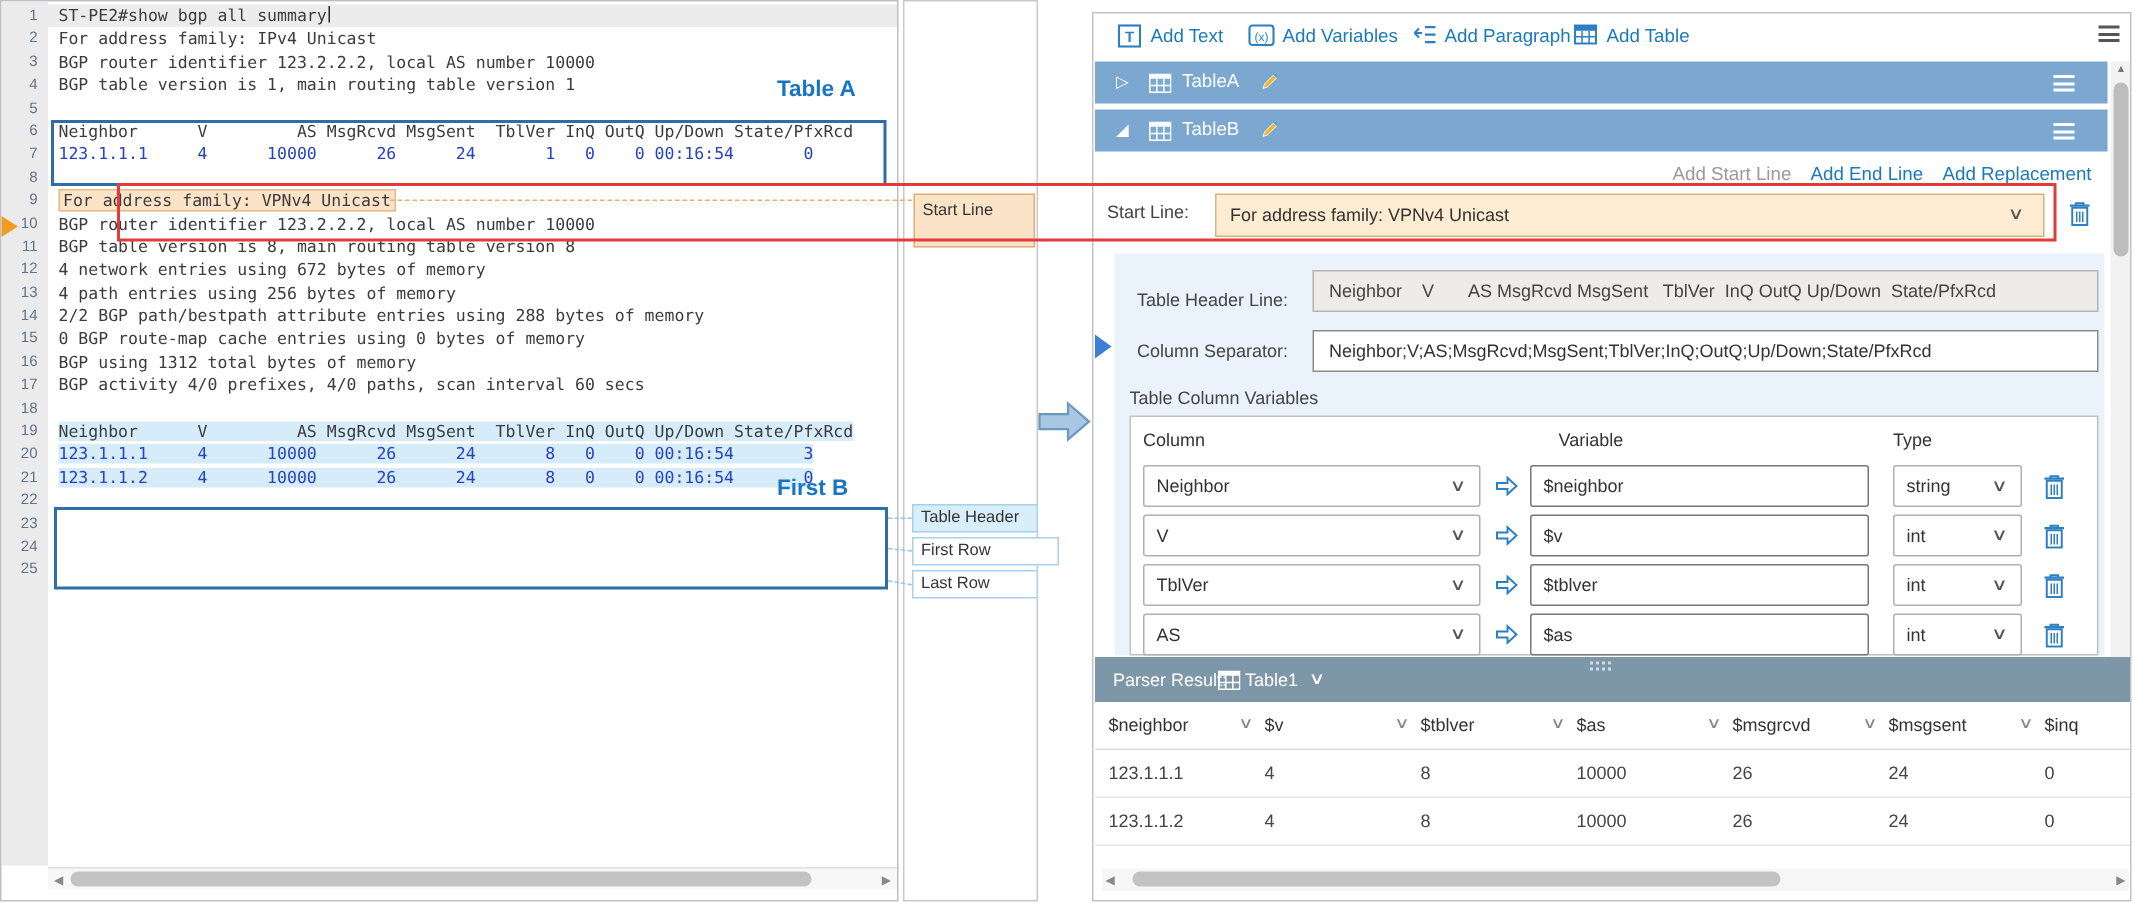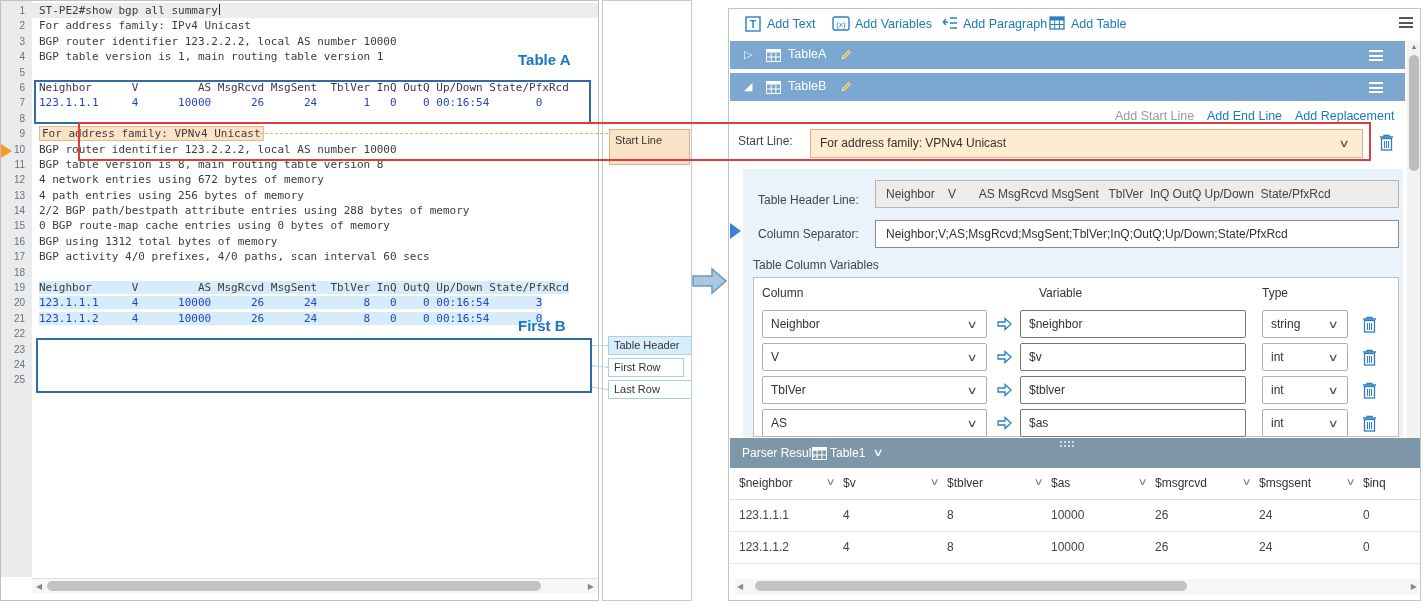--- a/index.html
+++ b/index.html
@@ -31,21 +31,21 @@
   .hscroll .thumb { position:absolute; top:2px; height:10px; background:#c3c3c3; border-radius:5px; }
 
   
   .mid-col { position:absolute; left:602px; top:0; width:90px; height:601px;
              border:1px solid #c9c9c9; background:#fff; }
   .mid-label { position:absolute; font-size:11px; color:#333; line-height:17px;
                padding-left:5px; z-index:30; }
   .lbl-start  { left:609px; top:129px; width:81px; height:36px; line-height:20px;
                 background:#fbe3c8; border:1px solid #dfae7e; }
   .lbl-th { left:608px; top:336px; width:84px; height:19px; background:#d9eefb; border:1px solid #a9cfe9; }
-  .lbl-fr { left:608px; top:358px; width:76px; height:19px; background:#fff; border:1px solid #a9cfe9; }
+  .lbl-fr { left:608px; top:358px; width:98px; height:19px; background:#fff; border:1px solid #a9cfe9; }
   .lbl-lr { left:608px; top:380px; width:84px; height:19px; background:#fff; border:1px solid #a9cfe9; }
 
   .leader { position:absolute; border-top:1px dashed #9cc3e0; z-index:8; pointer-events:none; }
   .leader-orange { position:absolute; border-top:1px dashed #e9b06c; z-index:45; pointer-events:none; }
 
   .red-rect { position:absolute; left:78px; top:122px; width:1293px; height:39px;
               border:2px solid #e23b3b; z-index:40; pointer-events:none; }
   .orange-marker { position:absolute; left:1px; top:144px; width:0; height:0; z-index:20;
                    border-left:11px solid #f59b22; border-top:7px solid transparent; border-bottom:7px solid transparent; }
   .blue-pointer { position:absolute; left:730px; top:223px; width:0; height:0; z-index:20;

